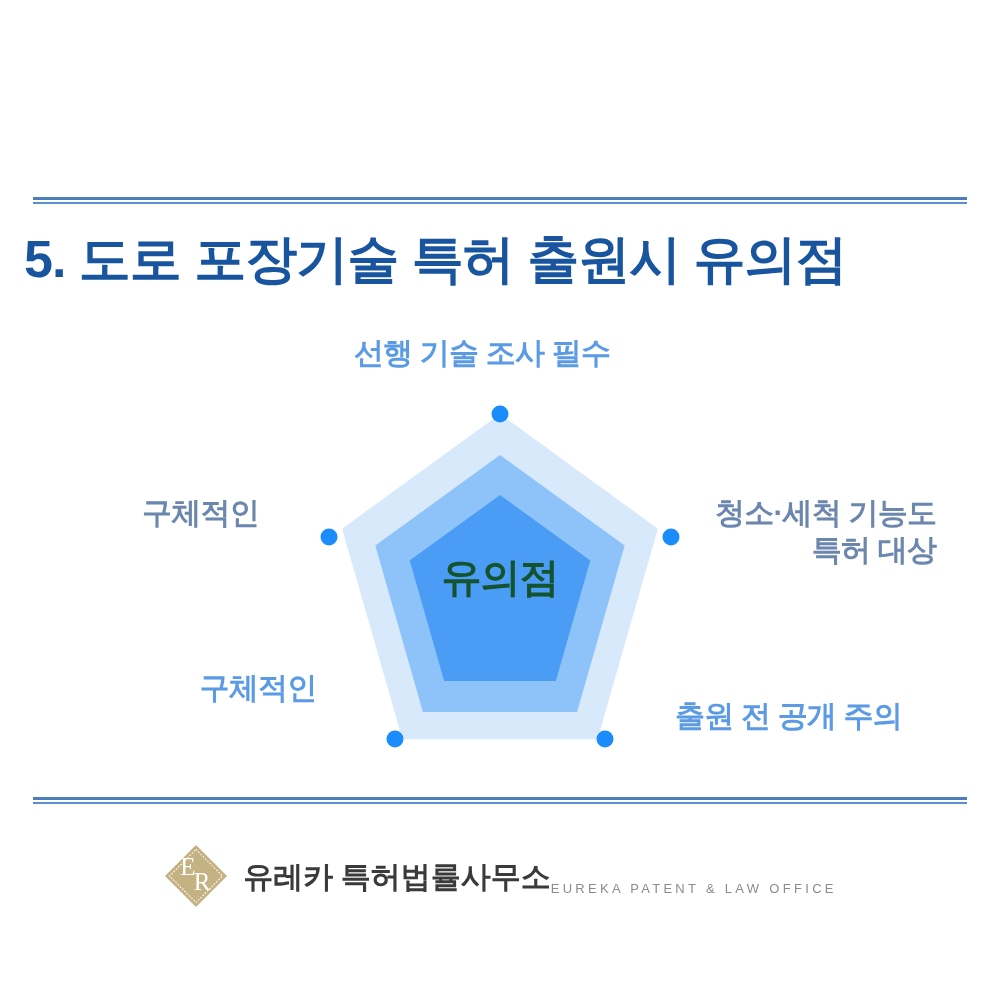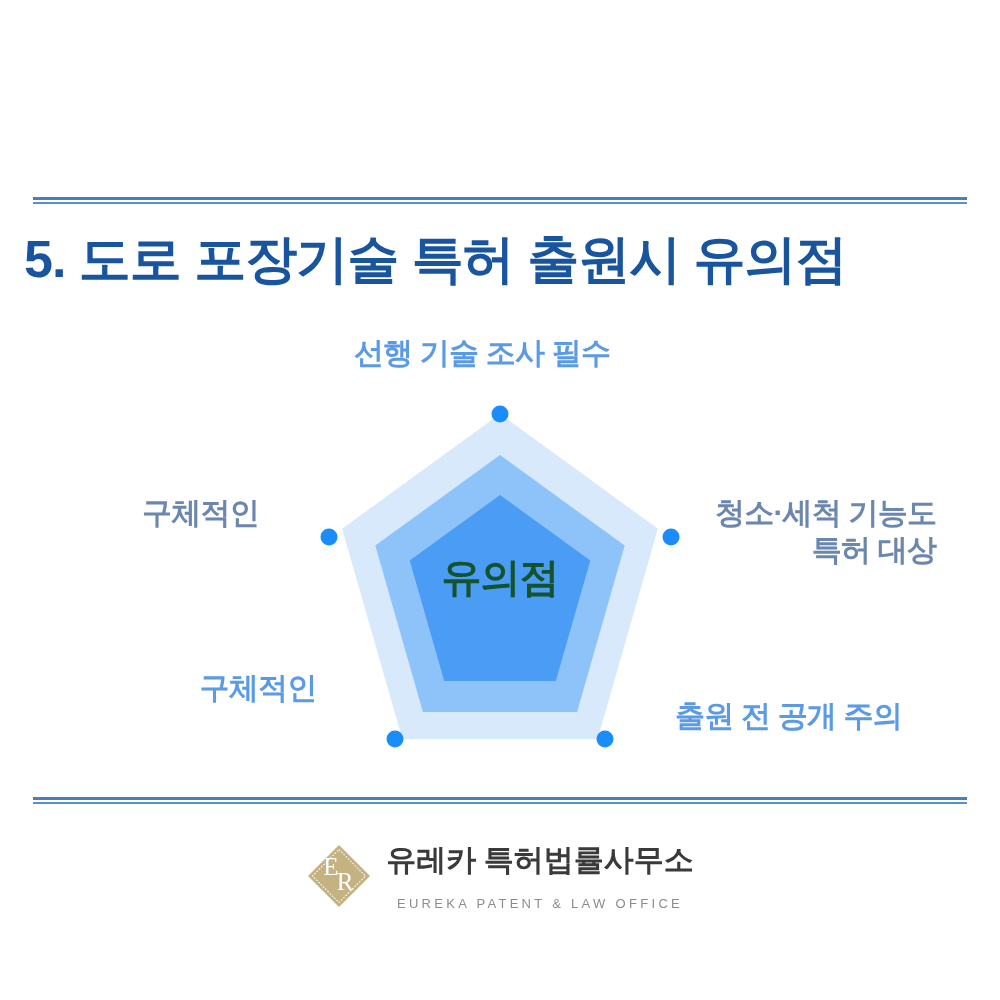--- a/index.html
+++ b/index.html
@@ -137,21 +137,21 @@
     justify-content: center;
   }
   .logo-mark {
     width: 66px;
     height: 66px;
     margin-right: 14px;
     flex: none;
   }
   .logo-text-block {
     display: flex;
-    flex-direction: column;
+    flex-direction: row;
     align-items: center;
     margin-top: 2px;
   }
   .logo-name-ko {
     font-family: "Liberation Serif", "DejaVu Serif", serif;
     font-size: 30px;
     font-weight: bold;
     color: #3A3A3A;
     letter-spacing: 0px;
     line-height: 1;

